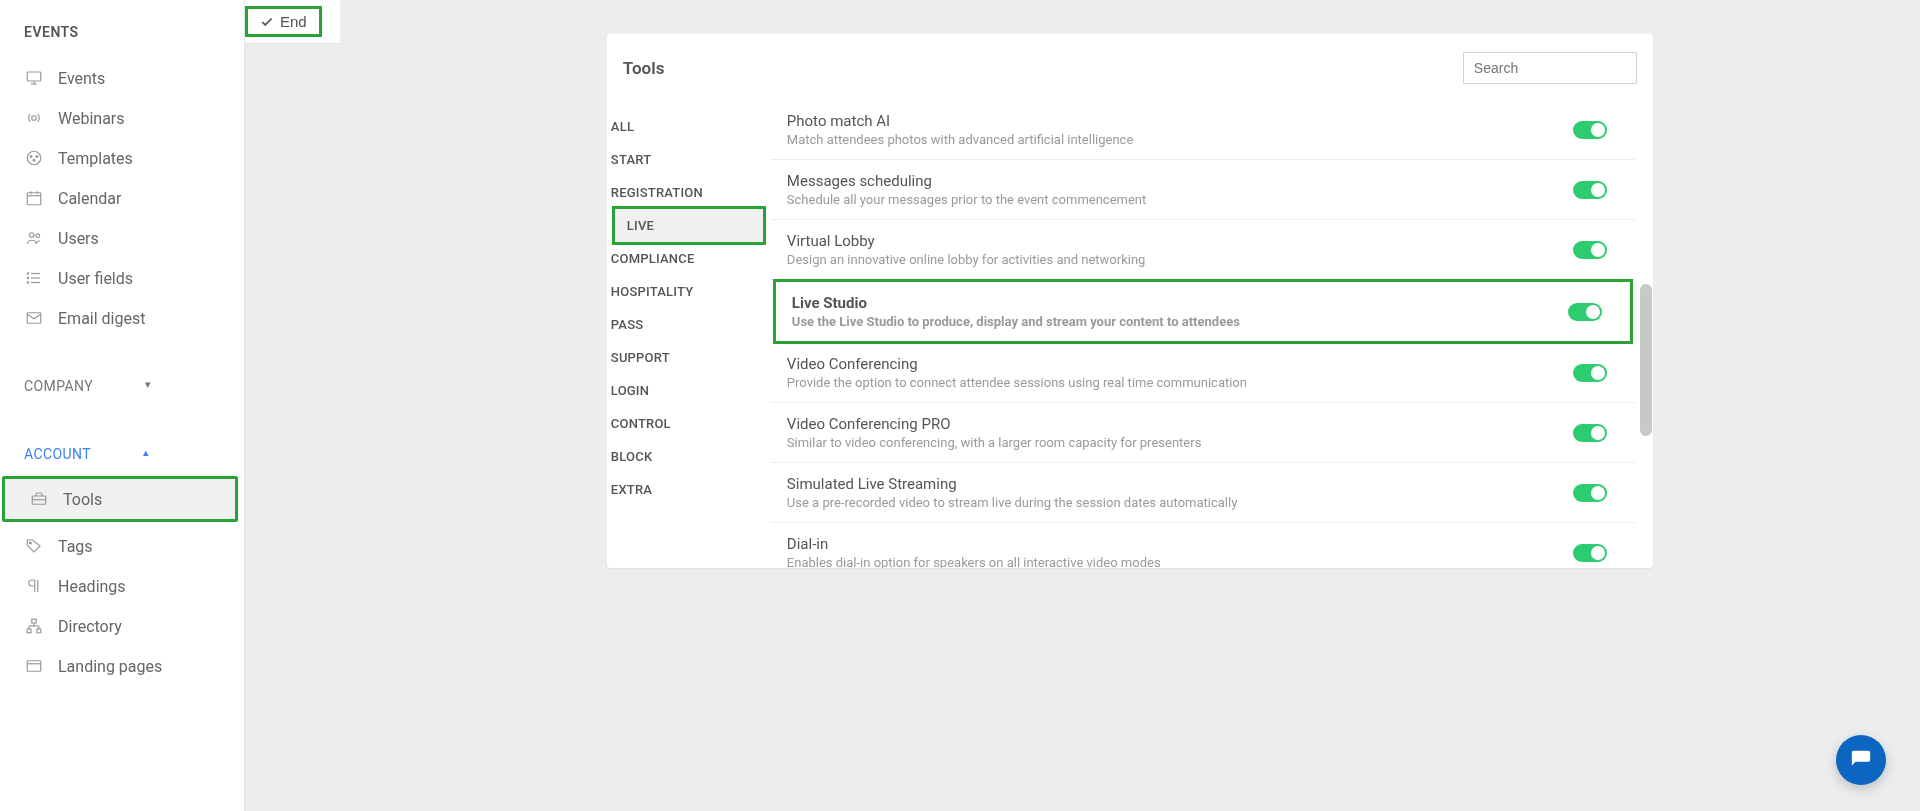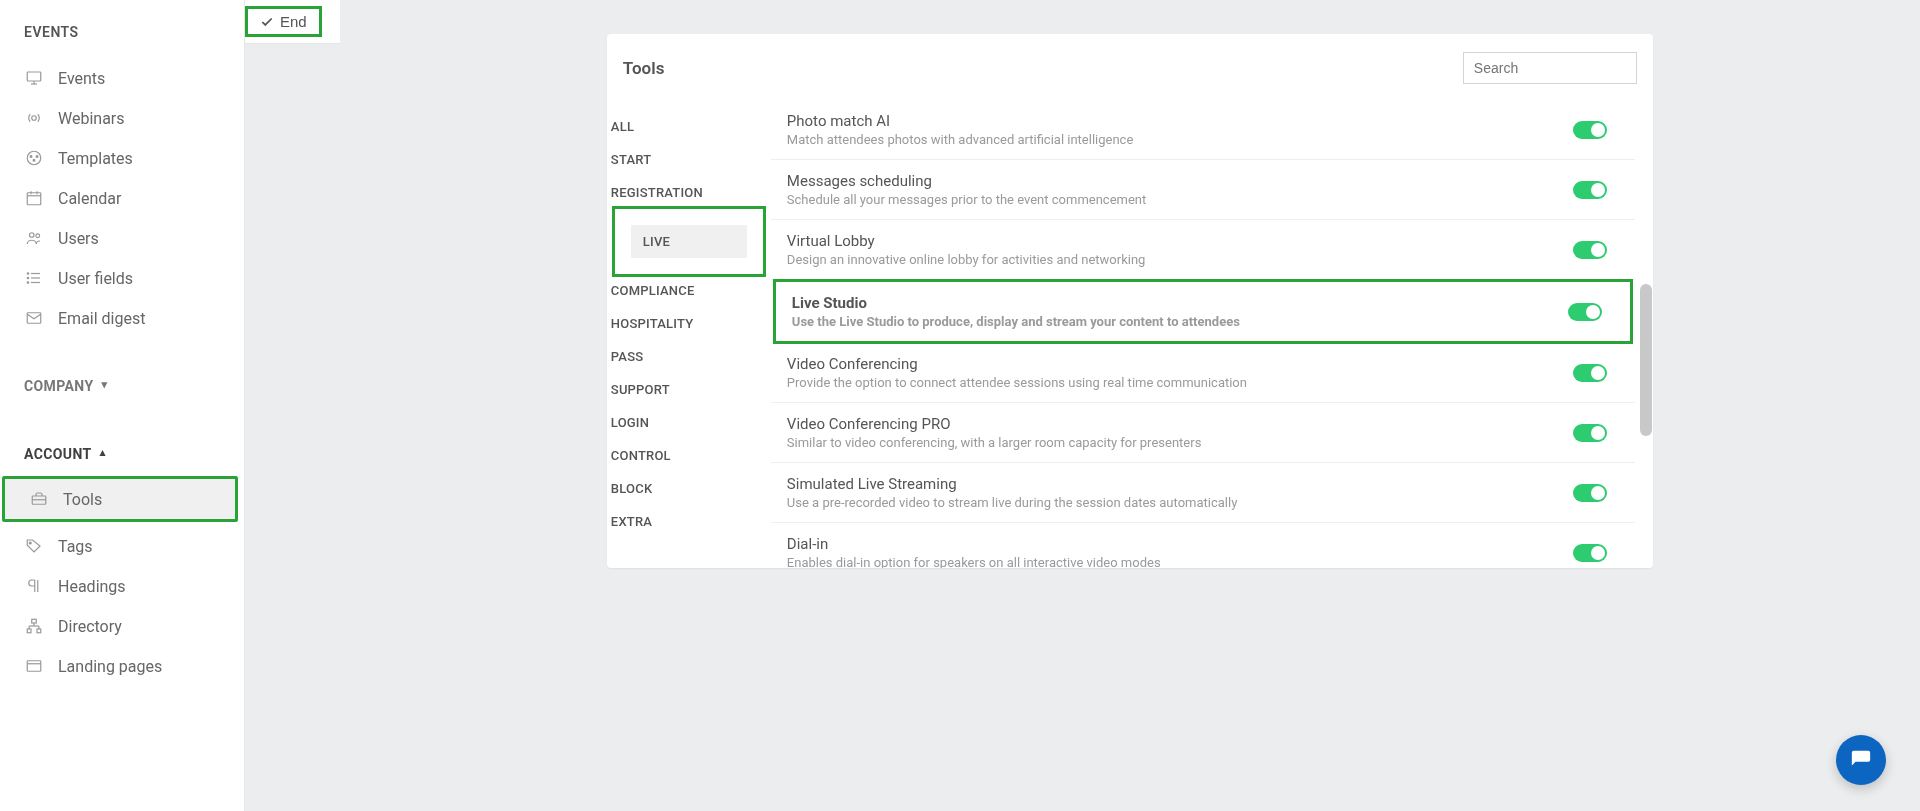--- a/index.html
+++ b/index.html
@@ -2,38 +2,38 @@
 <html><head>
 <meta charset="utf-8">
 <style>
 * { box-sizing: border-box; margin: 0; padding: 0; }
 body { font-family: -apple-system, BlinkMacSystemFont, "Segoe UI", Roboto, sans-serif; background: #ecedef; color: #555; overflow: hidden; }
 .app { display: flex; height: 811px; width: 1920px; }
 .sidebar { width: 245px; background: #fff; border-right: 1px solid #e6e6e6; padding: 24px 0; overflow-y: auto; flex-shrink: 0; }
 .sidebar-heading { font-size: 14px; font-weight: 600; color: #555; letter-spacing: 0.5px; padding: 0 24px 18px; }
 .sidebar-item { display: flex; align-items: center; padding: 10px 24px; color: #666; cursor: pointer; font-size: 16px; }
 .sidebar-item .icon { width: 20px; height: 20px; margin-right: 14px; display: inline-flex; align-items: center; justify-content: center; color: #999; }
-.sidebar-section-toggle { display: flex; padding: 12px 24px; font-size: 14px; color: #777; cursor: pointer; font-weight: 700; letter-spacing: 0.4px; }
-.sidebar-section-toggle.account { color: #404040; }
+.sidebar-section-toggle { display: flex; padding: 12px 24px; font-size: 14px; color: #777; cursor: pointer; font-weight: 400; letter-spacing: 0.4px; gap: 44px; }
+.sidebar-section-toggle.account { color: #3b82f6; }
 .chev { margin-left: 8px; font-size: 11px; }
 .sidebar-item.active { background: #f0f0f0; }
 .highlight-box { border: 3px solid #2aa336; border-radius: 2px; }
 .content { flex: 1; display: flex; flex-direction: row; position: relative; }
 .topbar { height: 44px; background: #fff; border-bottom: 1px solid #e6e6e6; display: flex; justify-content: flex-end; align-items: center; padding-right: 18px; }
 .end-btn { display: inline-flex; align-items: center; gap: 6px; font-size: 15px; color: #555; border: 3px solid #2aa336; background: #fff; padding: 4px 12px; cursor: pointer; }
 .panel { margin: 34px auto 0; width: 1046px; background: #fff; border-radius: 4px; box-shadow: 0 1px 2px rgba(0,0,0,0.06); display: flex; flex-direction: column; height: 534px; }
 .panel-header { display: flex; justify-content: space-between; align-items: center; padding: 18px 16px 16px; }
 .panel-title { font-size: 17px; font-weight: 600; color: #555; }
 .search-input { width: 174px; height: 32px; border: 1px solid #d5d5d5; border-radius: 0; padding: 0 10px; font-size: 14px; }
 .panel-body { flex: 1; display: flex; overflow: hidden; }
 .catlist { width: 164px; flex-shrink: 0; padding: 10px 0; }
 .cat-item { padding: 9px 4px; font-size: 13px; font-weight: 500; color: #555; cursor: pointer; letter-spacing: 0.2px; }
 .cat-item.selected { background: #f0f0f0; border-radius: 4px; margin: 0 8px; padding: 9px 12px; }
 .cat-highlight { border: 3px solid #2aa336; margin: -3px 5px; padding: 0; }
-.cat-highlight .cat-item.selected { margin: 16px; border-radius: 0; }
+.cat-highlight .cat-item.selected { margin: 0; border-radius: 0; }
 .tool-list-wrap { flex: 1; position: relative; display: flex; }
 .tool-list { flex: 1; overflow-y: auto; padding-right: 4px; }
 .tool-row { display: flex; align-items: center; justify-content: space-between; padding: 12px 28px 12px 16px; border-bottom: 1px solid #eee; gap: 20px; }
 .tool-txt { flex: 1; }
 .tool-title { font-size: 15px; color: #555; }
 .tool-desc { font-size: 13px; color: #9a9a9a; margin-top: 2px; }
 .toggle { width: 34px; height: 18px; background: #2ecc71; border-radius: 10px; position: relative; cursor: pointer; flex-shrink: 0; }
 .toggle::after { content: ""; position: absolute; right: 2px; top: 2px; width: 14px; height: 14px; background: #fff; border-radius: 50%; }
 .row-highlight { border: 3px solid #2aa336; margin: -1px 2px; }
 .row-highlight .tool-row { border-bottom: none; font-weight: bold; }

